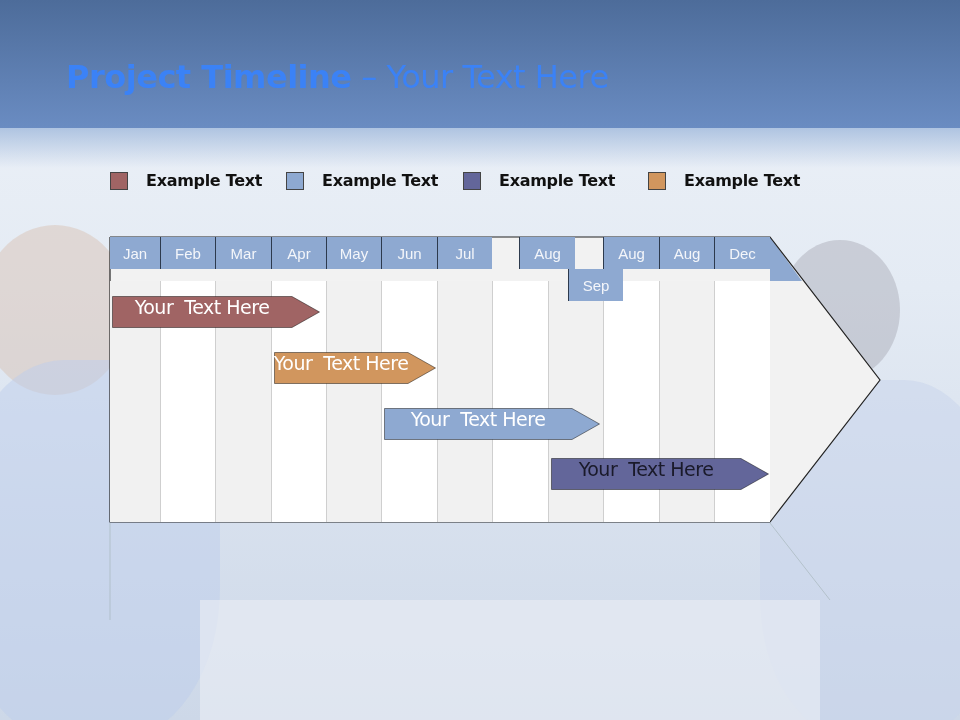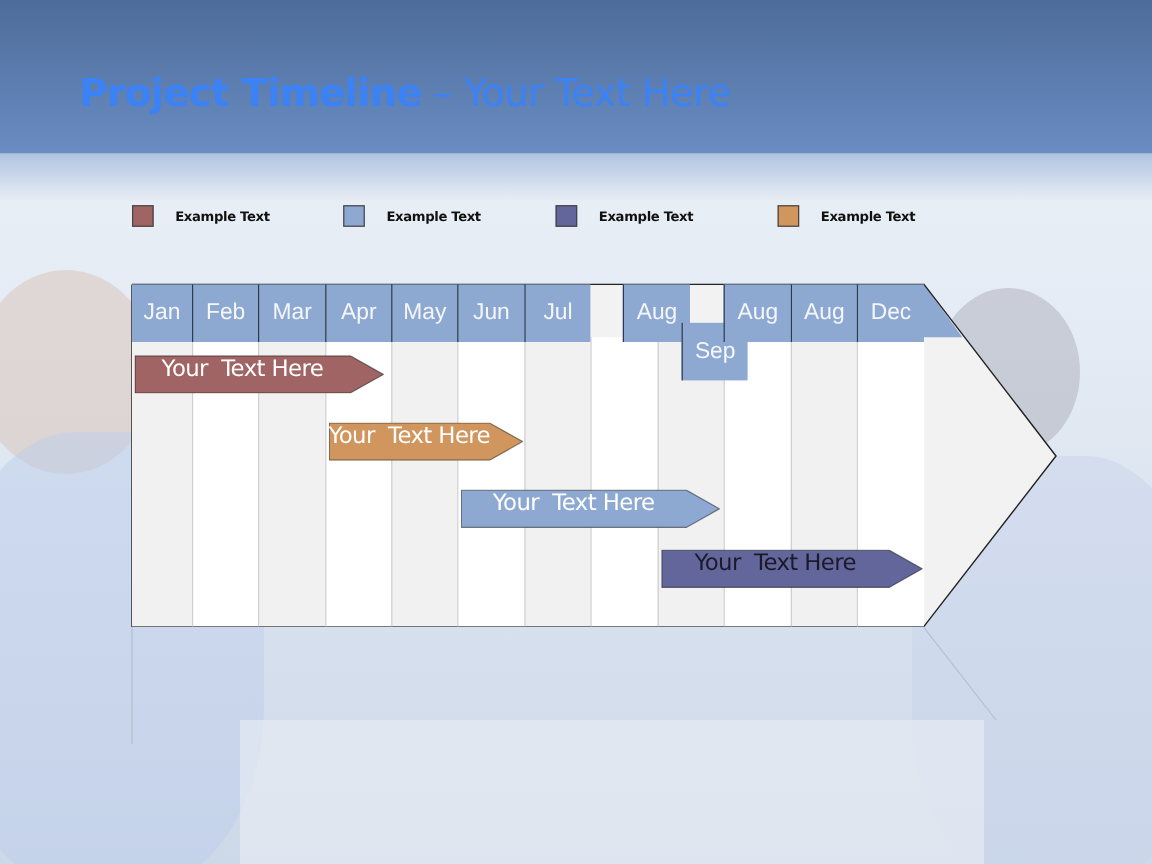--- a/index.html
+++ b/index.html
@@ -9,23 +9,23 @@
   .header { position:absolute; left:0; top:0; width:960px; height:128px;
     background: linear-gradient(180deg, #4d6c9a 0%, #6a8cc2 100%); }
   .header-fade { position:absolute; left:0; top:128px; width:960px; height:40px;
     background: linear-gradient(180deg, rgba(160,185,220,0.8) 0%, rgba(230,236,246,0) 100%); }
   .title { position:absolute; left:66px; top:58px; font-size:32px; color:#3b82f6; white-space:nowrap; font-family:"DejaVu Sans", sans-serif; letter-spacing:-0.5px;}
   .title b { font-weight:bold; }
   .title span.light { font-weight:normal; }
   .bg-person { position:absolute; border-radius:50%; }
   .legend-item { position:absolute; top:171px; display:flex; align-items:center; }
   .legend-swatch { width:18px; height:18px; box-sizing:border-box; border:1px solid #444; margin-right:18px; }
-  .legend-label { font-size:11px; font-weight:bold; color:#111; font-family:"DejaVu Sans", sans-serif; letter-spacing:-0.3px;}
+  .legend-label { font-size:16px; font-weight:bold; color:#111; font-family:"DejaVu Sans", sans-serif; letter-spacing:-0.3px;}
   .timeline { position:absolute; left:0; top:0; }
-  .month { position:absolute; top:237px; height:48px; background:#8ea9d1; color:#f4f6fa; font-size:19px; display:flex; align-items:center; justify-content:center; box-sizing:border-box; border-left:1px solid #2d3a4d; }
+  .month { position:absolute; top:237px; height:32px; background:#8ea9d1; color:#f4f6fa; font-size:15px; display:flex; align-items:center; justify-content:center; box-sizing:border-box; border-left:1px solid #2d3a4d; }
   .col { position:absolute; top:281px; height:241px; box-sizing:border-box; border-left:1px solid #cfcfcf; }
   .bar { position:absolute; height:36px; display:flex; align-items:flex-start; justify-content:center; font-size:19px; color:#fff; font-family:"DejaVu Sans", sans-serif; letter-spacing:-0.5px;}
   .bar svg { position:absolute; left:0; top:0; }
   .bar span { position:relative; }
 </style>
 </head>
 <body>
 
 <div class="bg-person" style="left:-20px;top:225px;width:150px;height:170px;background:rgba(215,190,175,0.45);"></div>
 <div class="bg-person" style="left:-40px;top:360px;width:260px;height:380px;background:rgba(190,205,235,0.5);border-radius:40%;"></div>

